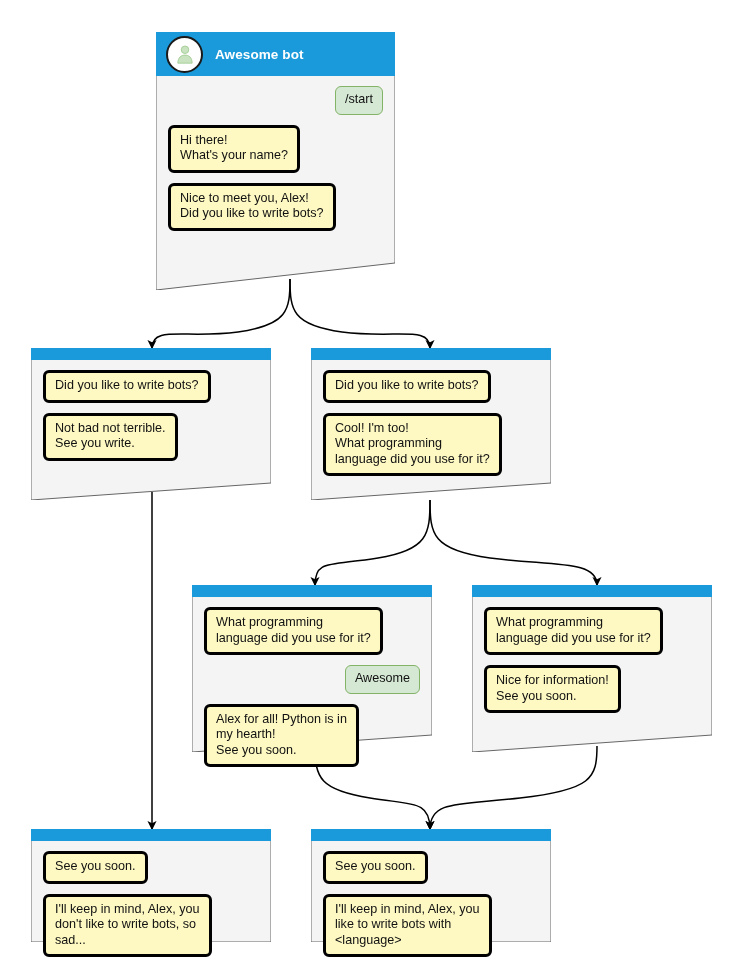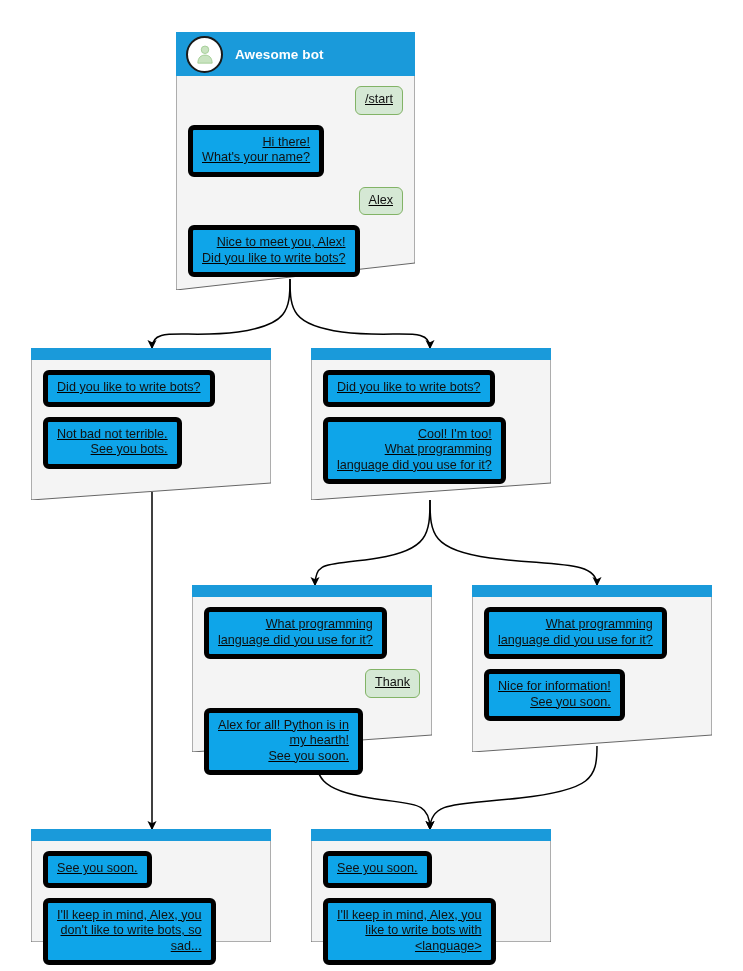--- a/index.html
+++ b/index.html
@@ -90,40 +90,38 @@
   .chat-body {
     position: relative;
     box-sizing: border-box;
     padding: 10px 12px 8px 12px;
   }
 
   .row {
     display: flex;
     width: 100%;
     margin-bottom: 10px;
-    text-decoration: underline;
   }
   .row.left  { justify-content: flex-start; }
   .row.right { justify-content: flex-end; }
   .row:last-child { margin-bottom: 11px; }
 
   .bubble {
     border-radius: 6px;
     box-sizing: border-box;
     padding: 5px 9px 6px 9px;
     font-size: 12.6px;
     line-height: 15.5px;
     color: #111111;
     white-space: pre-line;
     max-width: 86%;
   }
   .bubble.bot {
-    background: #0ea5e9;
-    border: 5px solid #000000;
-    text-align: right;
+    background: #fef9c3;
+    border: 3px solid #000000;
   }
   .bubble.user {
     background: #d5e8d4;
     border: 1px solid #82b366;
   }
 </style>
 </head>
 <body>
 
 <div id="canvas">
@@ -146,21 +144,21 @@
       <path d="M 430 500 C 430 534 432 550 490 558 C 552 566 597 560 597 585" marker-end="url(#arrow)"></path>
 
       <path d="M 152 492 L 152 829" marker-end="url(#arrow)"></path>
 
       <path d="M 315 746 C 315 778 320 790 370 798 C 412 805 430 800 430 829" marker-end="url(#arrow)"></path>
 
       <path d="M 597 746 C 597 778 592 790 520 798 C 460 805 430 800 430 829" marker-end="url(#arrow)"></path>
     </g>
   </svg>
 
-  <div class="node" style="left:176px; top:32px; width:239px; height:258px;">
+  <div class="node" style="left:156px; top:32px; width:239px; height:258px;">
     <svg class="node-shape" viewBox="0 0 239 258" preserveAspectRatio="none">
       <polygon points="0,0 239,0 239,231 0,258" fill="#f4f4f4" stroke="#666666" stroke-width="1"></polygon>
     </svg>
     <div class="node-inner">
       <div class="chat-header tall">
         <div class="avatar">
           <svg width="22" height="22" viewBox="0 0 24 24" aria-hidden="true">
             <circle cx="12" cy="7.4" r="4.1" fill="#c9e3c0" stroke="#9dc98e" stroke-width="0.9"></circle>
             <path d="M4.2 22 C4.2 15.6 8 13.2 12 13.2 C16 13.2 19.8 15.6 19.8 22 Z" fill="#c9e3c0" stroke="#9dc98e" stroke-width="0.9"></path>
           </svg>
@@ -168,44 +166,41 @@
         <div class="bot-title">Awesome bot</div>
       </div>
       <div class="chat-body">
         <div class="row right">
           <div class="bubble user">/start</div>
         </div>
         <div class="row left">
           <div class="bubble bot">Hi there!
 What's your name?</div>
         </div>
-        <div class="row right">
-          <div class="bubble user">Alex</div>
-        </div>
         <div class="row left">
           <div class="bubble bot">Nice to meet you, Alex!
 Did you like to write bots?</div>
         </div>
       </div>
     </div>
   </div>
 
   <div class="node" style="left:31px; top:348px; width:240px; height:152px;">
     <svg class="node-shape" viewBox="0 0 240 152" preserveAspectRatio="none">
       <polygon points="0,0 240,0 240,135 0,152" fill="#f4f4f4" stroke="#666666" stroke-width="1"></polygon>
     </svg>
     <div class="node-inner">
       <div class="chat-header slim"></div>
       <div class="chat-body">
         <div class="row left">
           <div class="bubble bot">Did you like to write bots?</div>
         </div>
         <div class="row left">
           <div class="bubble bot">Not bad not terrible.
-See you bots.</div>
+See you write.</div>
         </div>
       </div>
     </div>
   </div>
 
   <div class="node" style="left:311px; top:348px; width:240px; height:152px;">
     <svg class="node-shape" viewBox="0 0 240 152" preserveAspectRatio="none">
       <polygon points="0,0 240,0 240,135 0,152" fill="#f4f4f4" stroke="#666666" stroke-width="1"></polygon>
     </svg>
     <div class="node-inner">
@@ -228,21 +223,21 @@
       <polygon points="0,0 240,0 240,150 0,167" fill="#f4f4f4" stroke="#666666" stroke-width="1"></polygon>
     </svg>
     <div class="node-inner">
       <div class="chat-header slim"></div>
       <div class="chat-body">
         <div class="row left">
           <div class="bubble bot">What programming
 language did you use for it?</div>
         </div>
         <div class="row right">
-          <div class="bubble user">Thank</div>
+          <div class="bubble user">Awesome</div>
         </div>
         <div class="row left">
           <div class="bubble bot">Alex for all! Python is in
 my hearth!
 See you soon.</div>
         </div>
       </div>
     </div>
   </div>
 

